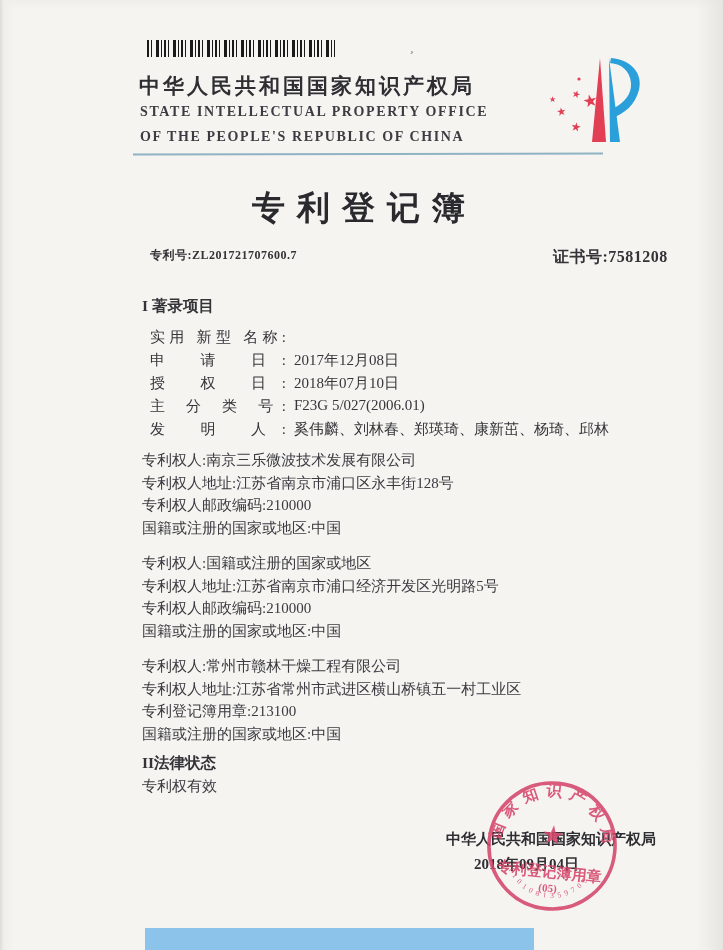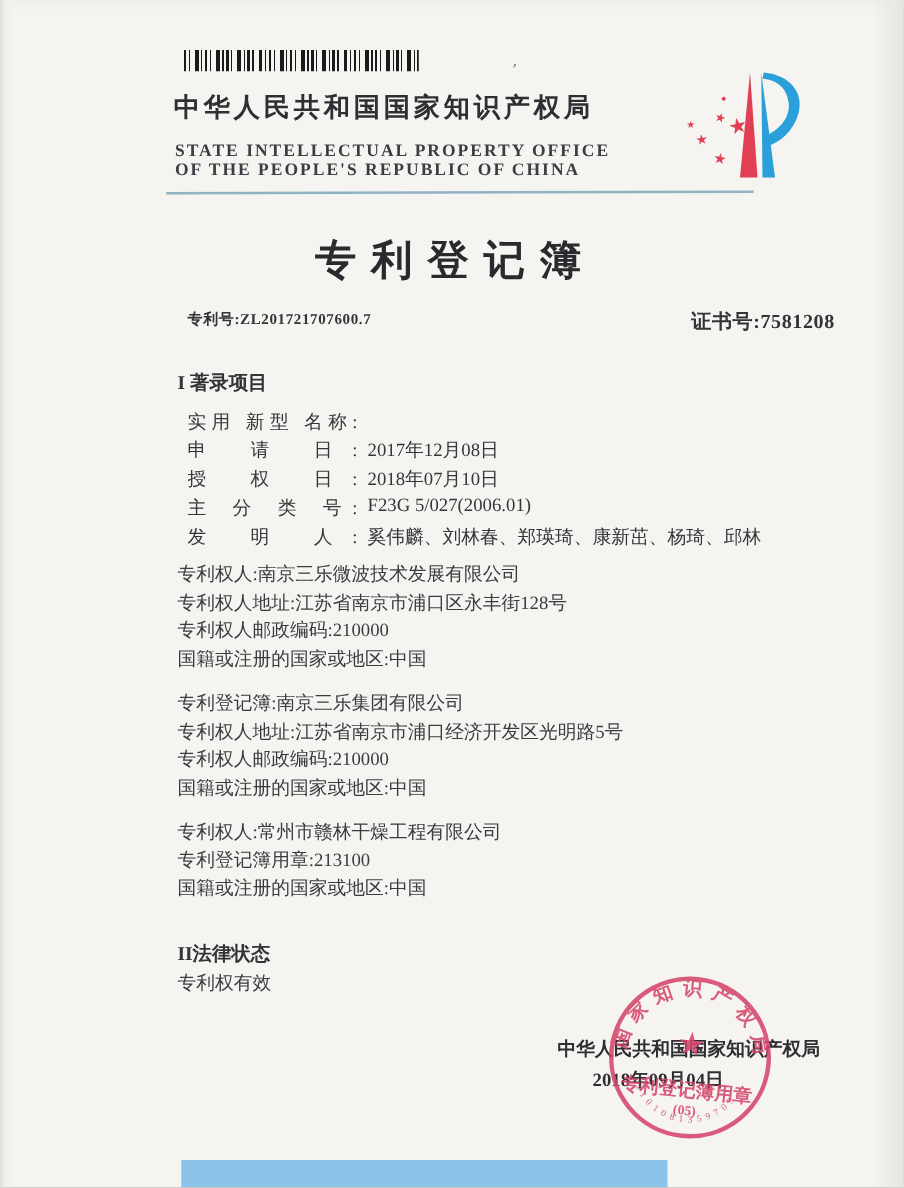--- a/index.html
+++ b/index.html
@@ -18,21 +18,21 @@
     position:absolute;left:147px;top:40px;width:188px;height:17px;
     background:repeating-linear-gradient(90deg,
       #1a1a1a 0 2px, transparent 2px 4px,
       #1a1a1a 4px 5px, transparent 5px 9px,
       #1a1a1a 9px 12px, transparent 12px 14px,
       #1a1a1a 14px 15px, transparent 15px 17px);
   }
   
   .hdr-cn{position:absolute;left:139px;top:72px;font-size:21px;font-weight:700;letter-spacing:3px;color:#2e2e33;}
   .hdr-en{position:absolute;left:140px;color:#3c3c42;font-size:14px;letter-spacing:1.6px;font-weight:600;white-space:nowrap;}
-  .hdr-en1{top:114px;}
+  .hdr-en1{top:104px;}
   .hdr-en2{top:129px;}
   .hdr-rule{position:absolute;left:133px;top:153px;width:470px;height:2px;background:#8fb3c2;transform:rotate(-0.15deg);}
   
   .logo{position:absolute;left:540px;top:46px;width:110px;height:110px;}
   
   .doc-title{position:absolute;left:0;right:6px;top:186px;text-align:center;font-size:33px;font-weight:700;letter-spacing:12px;color:#29292e;text-indent:12px;}
   
   .patent-no{position:absolute;left:150px;top:247px;font-size:12px;font-weight:700;letter-spacing:.5px;}
   .cert-no{position:absolute;left:519px;top:247px;font-size:16px;font-weight:700;letter-spacing:.5px;margin-left:34px;}
   
@@ -120,28 +120,29 @@
   </div>
 
   <div class="owner owner-1">
     <div>专利权人:南京三乐微波技术发展有限公司</div>
     <div>专利权人地址:江苏省南京市浦口区永丰街128号</div>
     <div>专利权人邮政编码:210000</div>
     <div>国籍或注册的国家或地区:中国</div>
   </div>
 
   <div class="owner owner-2">
-    <div>专利登记簿:南京三乐集团有限公司</div>
+    <div>专利权人:国籍或注册的国家或地区</div>
     <div>专利权人地址:江苏省南京市浦口经济开发区光明路5号</div>
     <div>专利权人邮政编码:210000</div>
     <div>国籍或注册的国家或地区:中国</div>
   </div>
 
   <div class="owner owner-3">
     <div>专利权人:常州市赣林干燥工程有限公司</div>
+    <div>专利权人地址:江苏省常州市武进区横山桥镇五一村工业区</div>
     <div>专利登记簿用章:213100</div>
     <div>国籍或注册的国家或地区:中国</div>
   </div>
 
   <div class="sec2-heading">II法律状态</div>
   <div class="sec2-status">专利权有效</div>
 
   <div class="footer-office">中华人民共和国国家知识产权局</div>
   <div class="footer-date">2018年09月04日</div>
 

